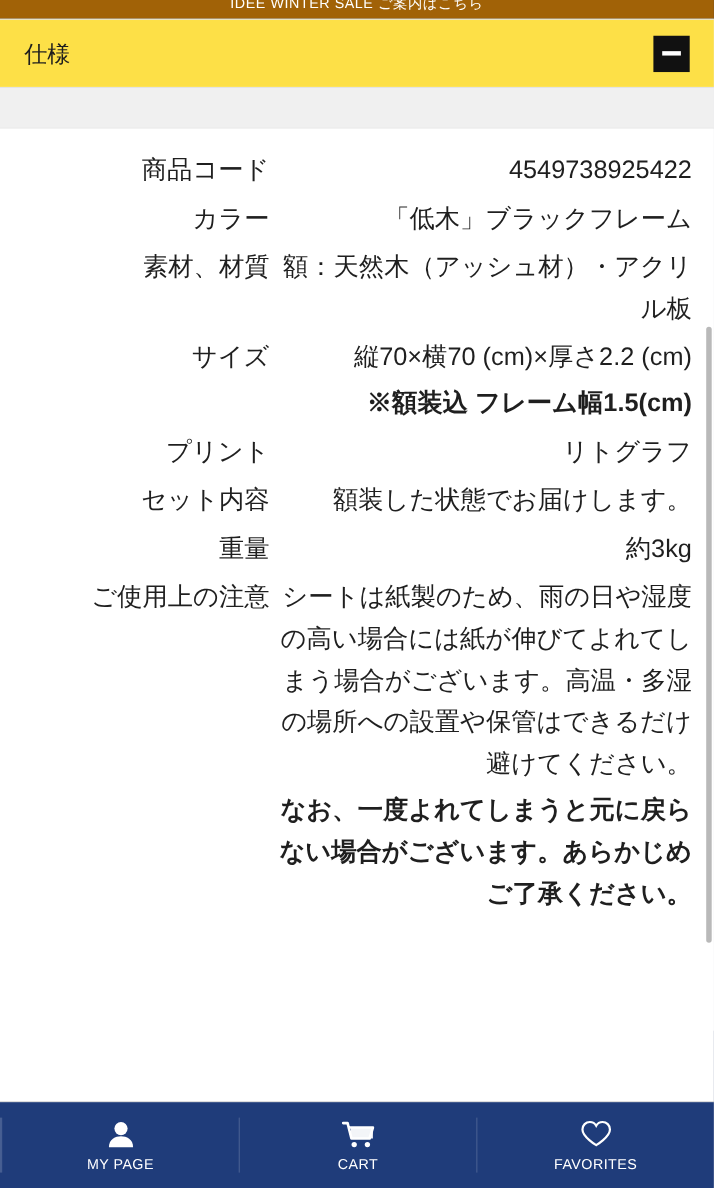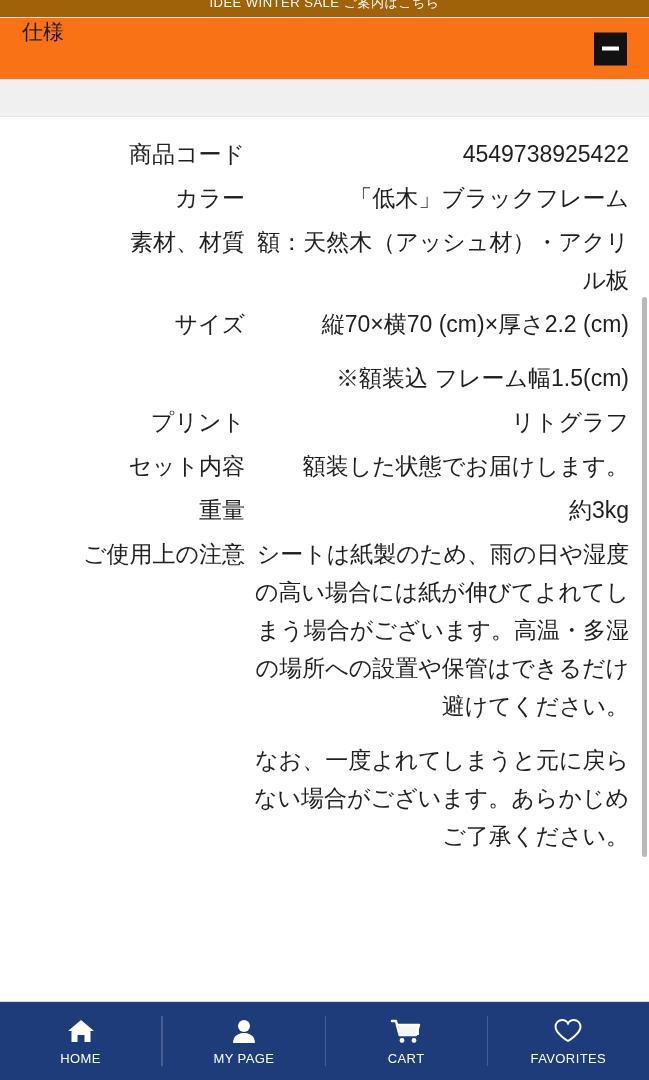--- a/index.html
+++ b/index.html
@@ -93,23 +93,24 @@
     align-items: center;
     justify-content: center;
     cursor: pointer;
   }
   .search-btn svg { display: block; }
 
   
   .section-bar {
     position: relative;
     height: 62px;
-    background: #f97316;
+    background: #fde047;
     border-top: 1px solid #e3e3e3;
     display: flex;
+    align-items: center;
     padding: 0 22px;
     box-sizing: border-box;
   }
   .section-title {
     font-size: 21px;
     color: #1d1d1d;
     font-weight: normal;
   }
   .collapse-toggle {
     position: absolute;
@@ -161,21 +162,21 @@
   }
   td.key {
     width: 225px;
     color: #262626;
   }
   td.val {
     color: #1f1f1f;
     word-break: break-all;
   }
   .note-para { margin: 0; }
-  .note-para + .note-para { margin-top: 16px; }
+  .note-para + .note-para { margin-top: 4px; font-weight: bold; }
 
   
   .scrollbar {
     position: absolute;
     right: 2px;
     top: 180px;
     width: 5px;
     height: 560px;
     background: #b9b9b9;
     border-radius: 3px;
@@ -306,28 +307,20 @@
             </td>
           </tr>
         </tbody>
       </table>
       <div class="scrollbar"></div>
     </div>
 
     <div class="bottom-nav">
       <div class="ghost-text">&nbsp;</div>
 
-      <div class="nav-item">
-        <div class="nav-ico">
-          <svg width="30" height="28" viewBox="0 0 30 28">
-            <path d="M15 3 L28 14 L24.5 14 L24.5 25 L18.5 25 L18.5 18 L11.5 18 L11.5 25 L5.5 25 L5.5 14 L2 14 Z" fill="#ffffff"></path>
-          </svg>
-        </div>
-        <div class="nav-label">HOME</div>
-      </div>
       <div class="nav-sep"></div>
 
       <div class="nav-sep"></div>
 
       <div class="nav-item">
         <div class="nav-ico">
           <svg width="30" height="28" viewBox="0 0 30 28">
             <circle cx="15" cy="9" r="6" fill="#ffffff"></circle>
             <path d="M4 26 C4 18.5 10 16 15 16 C20 16 26 18.5 26 26 Z" fill="#ffffff"></path>
           </svg>

